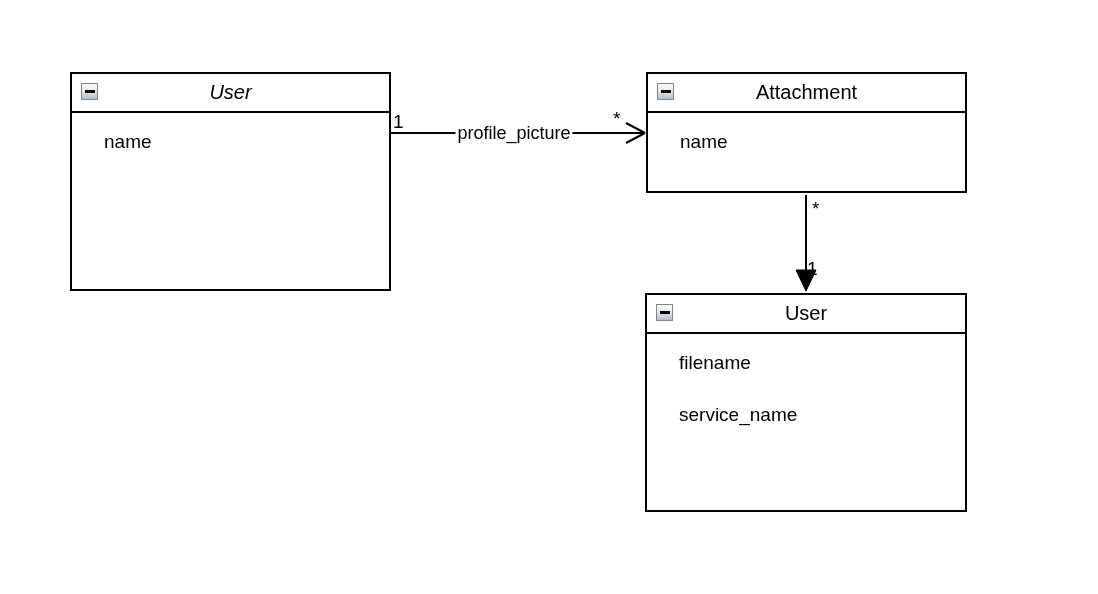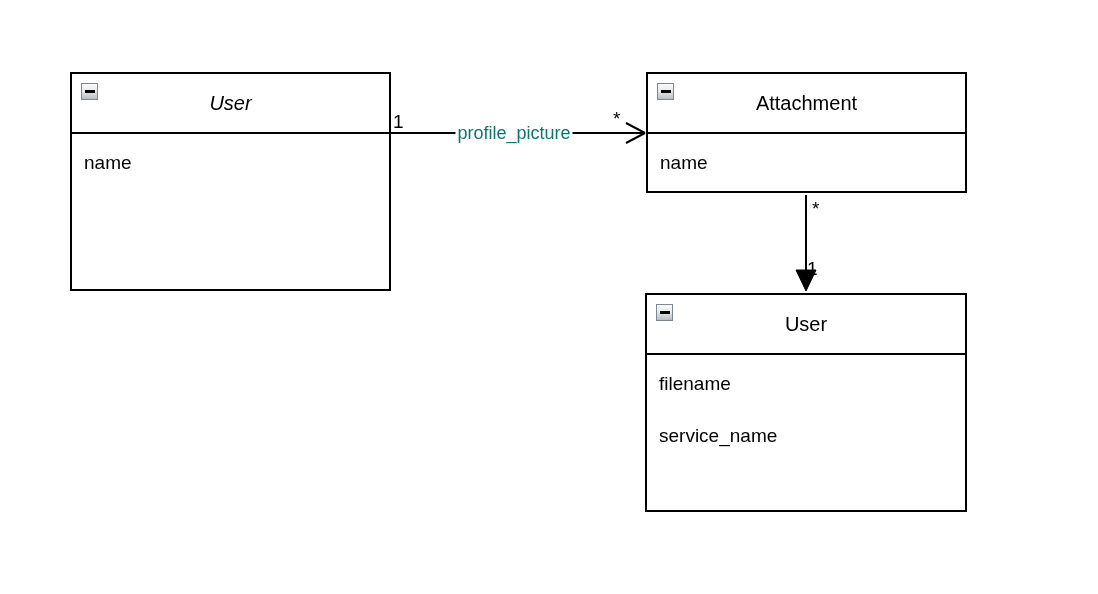--- a/index.html
+++ b/index.html
@@ -35,21 +35,21 @@
   }
   .entity {
     position: absolute;
     box-sizing: border-box;
     border: 2px solid #000000;
     background: #ffffff;
   }
   .entity-header {
     position: relative;
     box-sizing: border-box;
-    height: 60px;
+    height: 39px;
     border-bottom: 2px solid #000000;
     display: flex;
     align-items: center;
     justify-content: center;
   }
   .entity-title {
     font-size: 20px;
     color: #000000;
   }
   .entity-title.italic {
@@ -70,36 +70,37 @@
     cursor: pointer;
   }
   .collapse-btn .minus-glyph {
     display: block;
     width: 10px;
     height: 3px;
     background: #000000;
   }
   .entity-body {
     padding-top: 3px;
+    margin-left: 20px;
   }
   .field {
     height: 52px;
     display: flex;
     align-items: center;
     padding-left: 12px;
     font-size: 19px;
     color: #000000;
   }
   .edge-label {
     position: absolute;
     transform: translate(-50%, -50%);
     background: #ffffff;
     padding: 0 2px;
     font-size: 18px;
-    color: #0f766e;
+    color: #000000;
     white-space: nowrap;
   }
   .multiplicity {
     position: absolute;
     font-size: 19px;
     line-height: 19px;
     color: #000000;
   }
 </style>
 </head>

